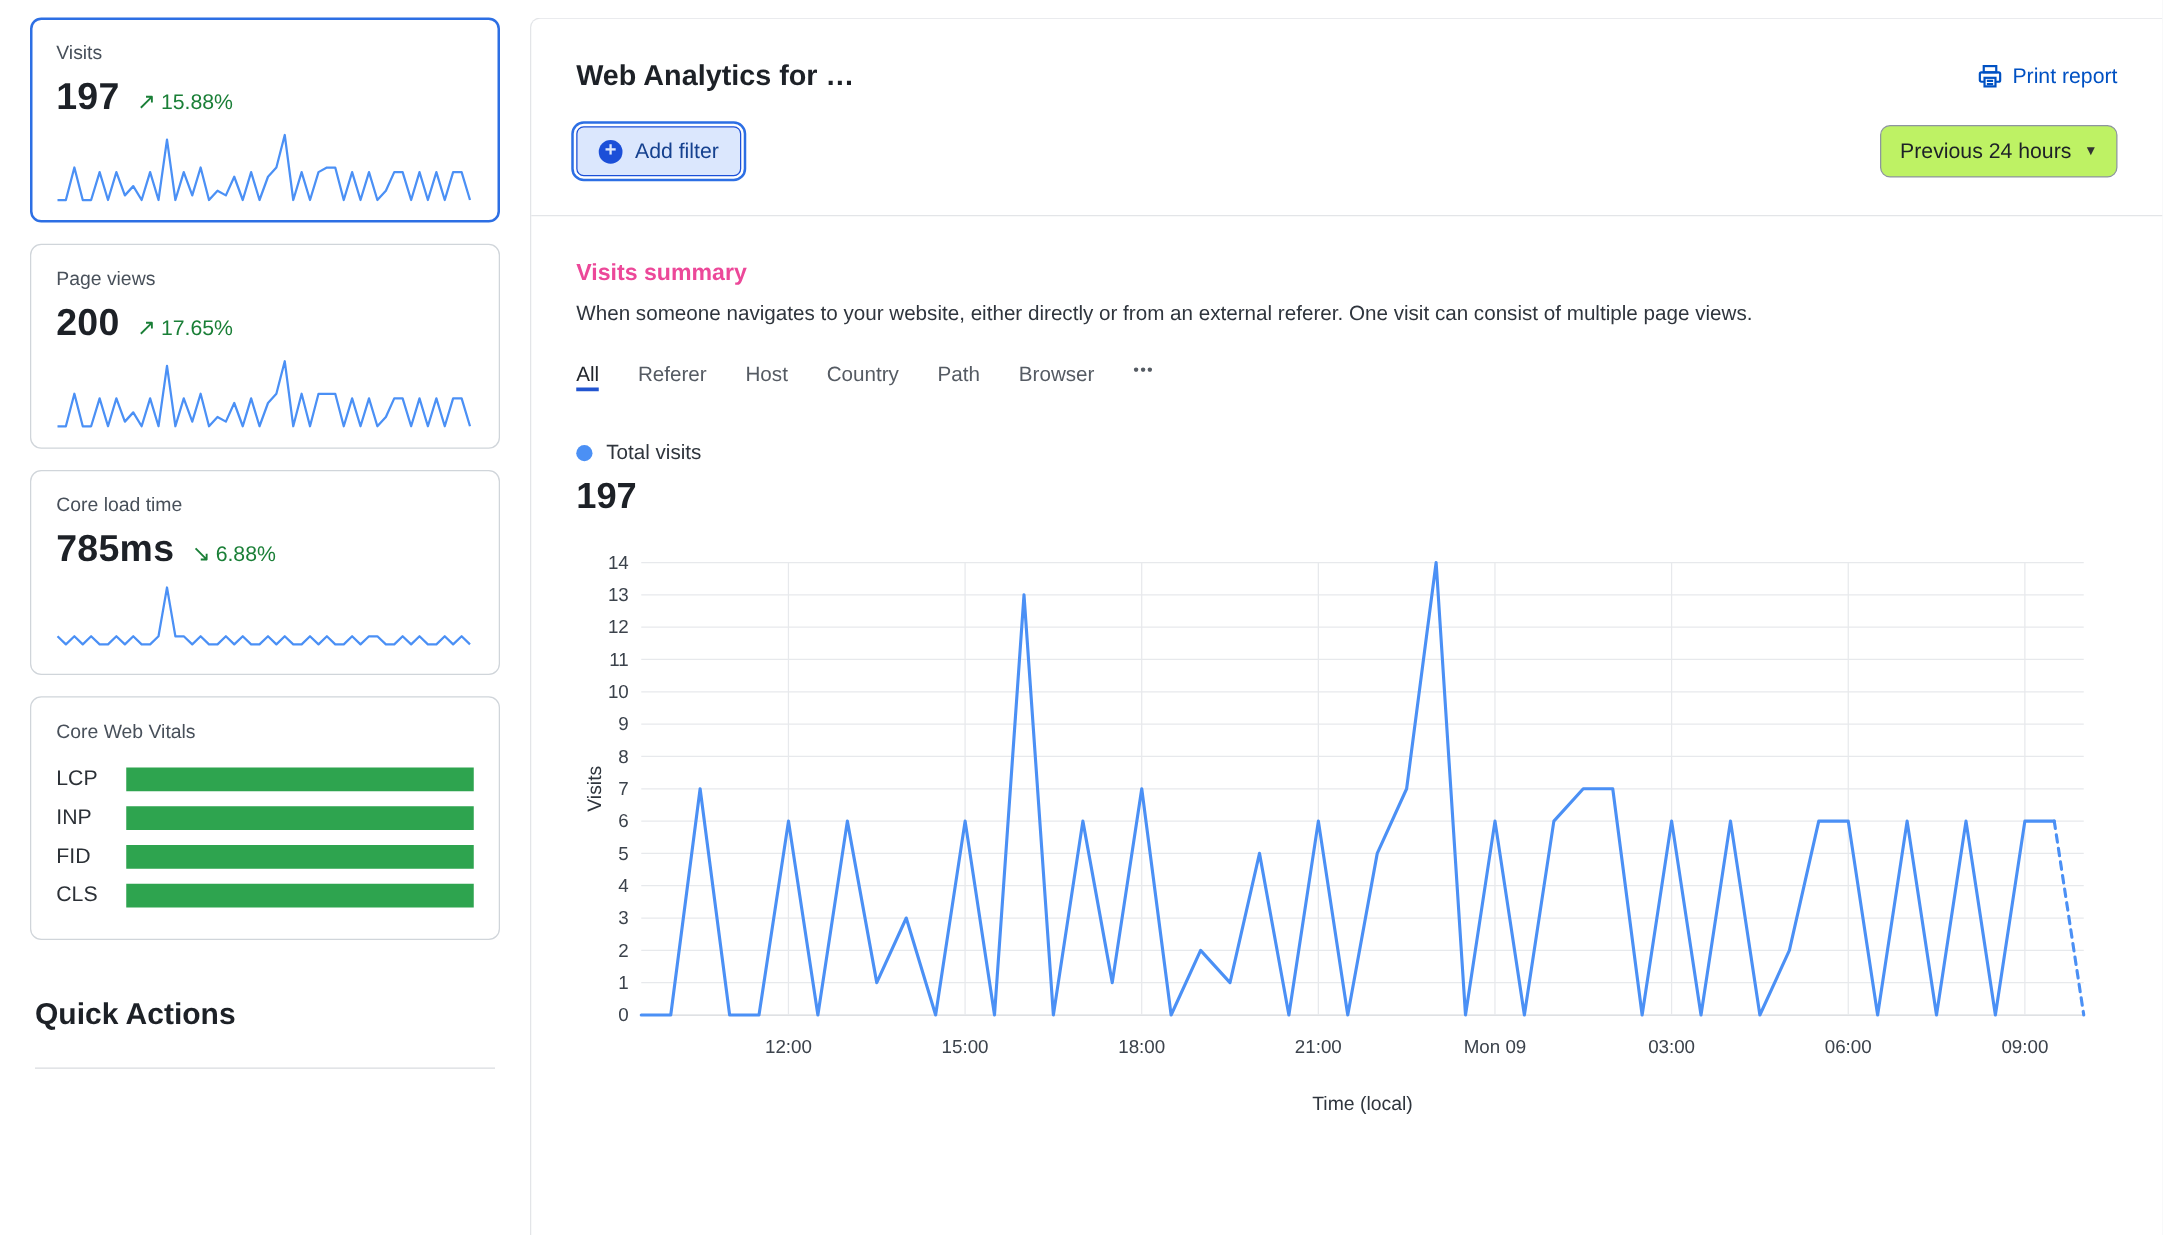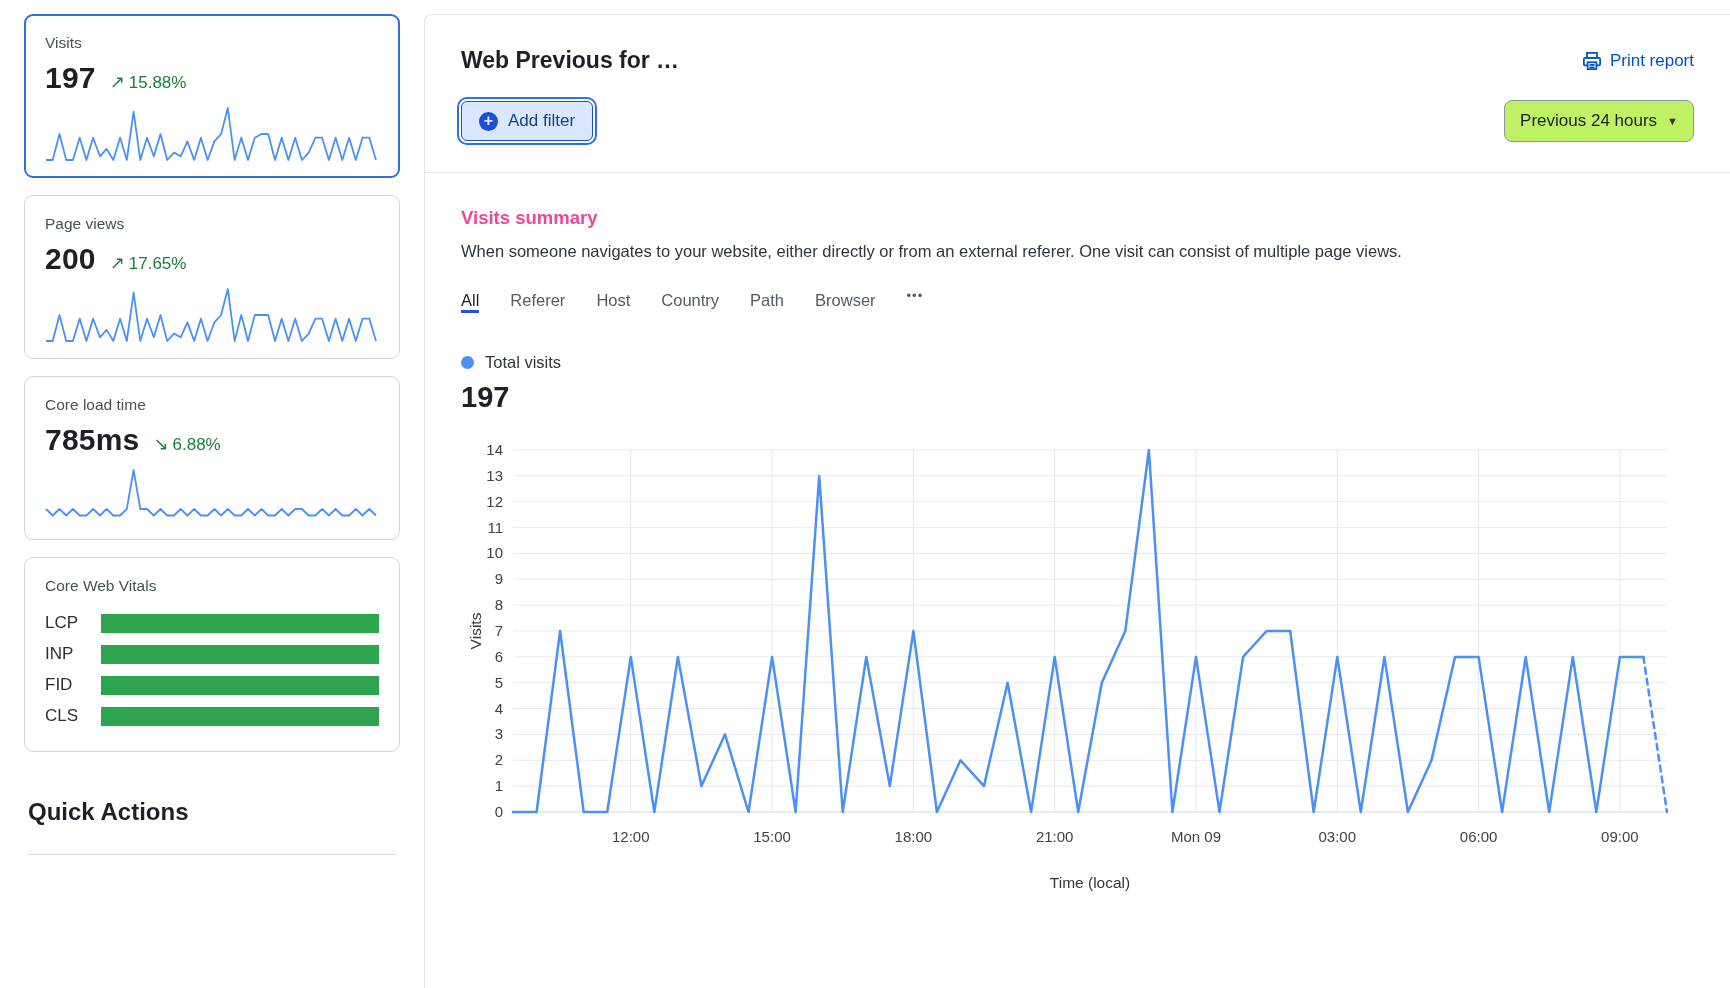--- a/index.html
+++ b/index.html
@@ -166,21 +166,21 @@
         </div>
     </section>
 
     <h2 class="qa-title">Quick Actions</h2>
     <hr class="qa-divider">
   </aside>
 
   <main class="main">
 
     <div class="main-header">
-      <h1 class="page-title">Web Previous for …</h1>
+      <h1 class="page-title">Web Analytics for …</h1>
       <a class="print-link">
         <span>
           <svg width="20" height="20" viewBox="0 0 16 16" fill="none" stroke="#0051c3" stroke-width="1.4">
             <rect x="4" y="1.5" width="8" height="4"></rect>
             <rect x="1.5" y="5.5" width="13" height="6" rx="1"></rect>
             <rect x="4.5" y="9" width="7" height="5.5" fill="#fff"></rect>
             <path d="M6 11h4M6 13h4"></path>
           </svg>
         </span>
         <span>Print report</span>

